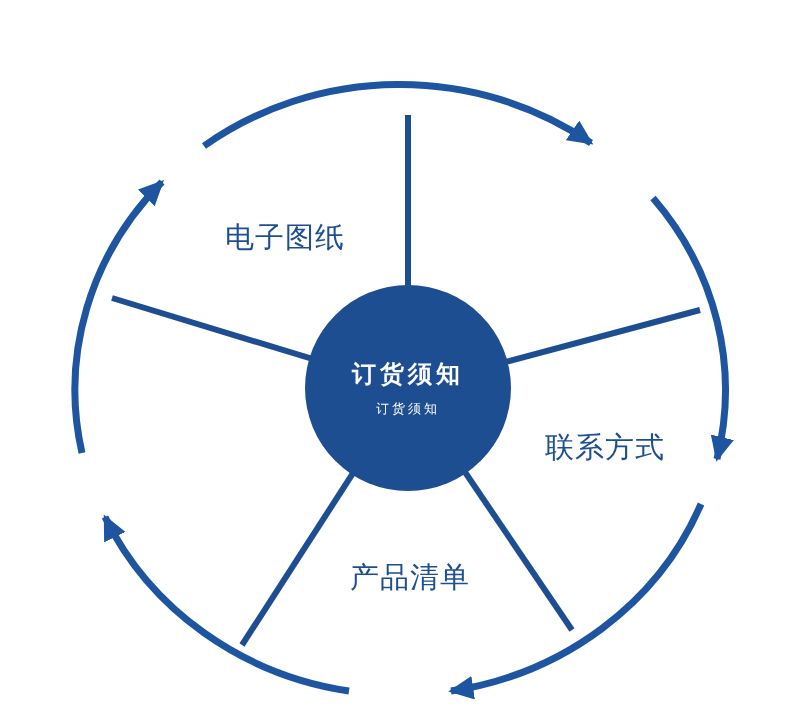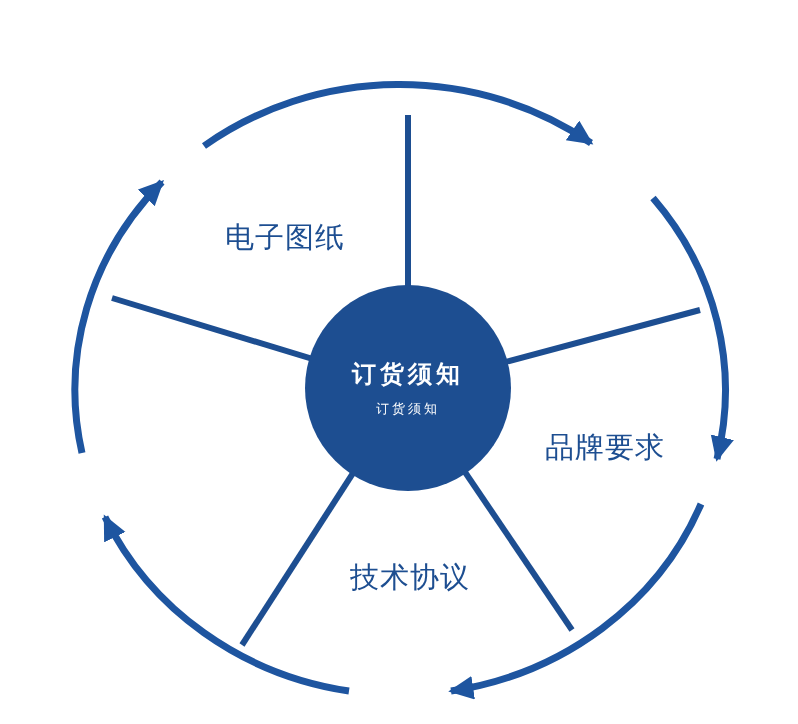--- a/index.html
+++ b/index.html
@@ -90,23 +90,23 @@
       <line x1="408" y1="388" x2="572" y2="630"></line>
       <line x1="408" y1="388" x2="242" y2="645"></line>
     </g>
 
     <circle cx="408" cy="388" r="103" fill="#1d4e91"></circle>
   </svg>
 
   <div class="node-label label-top-left">电子图纸</div>
 
 
-  <div class="node-label label-right">品牌要求</div>
+  <div class="node-label label-right">联系方式</div>
 
-  <div class="node-label label-bottom">技术协议</div>
+  <div class="node-label label-bottom">产品清单</div>
 
 
   <div class="center-text">
     <div class="center-title">订货须知</div>
     <div class="center-subtitle">订货须知</div>
   </div>
 
 </div>
 
 </body></html>

